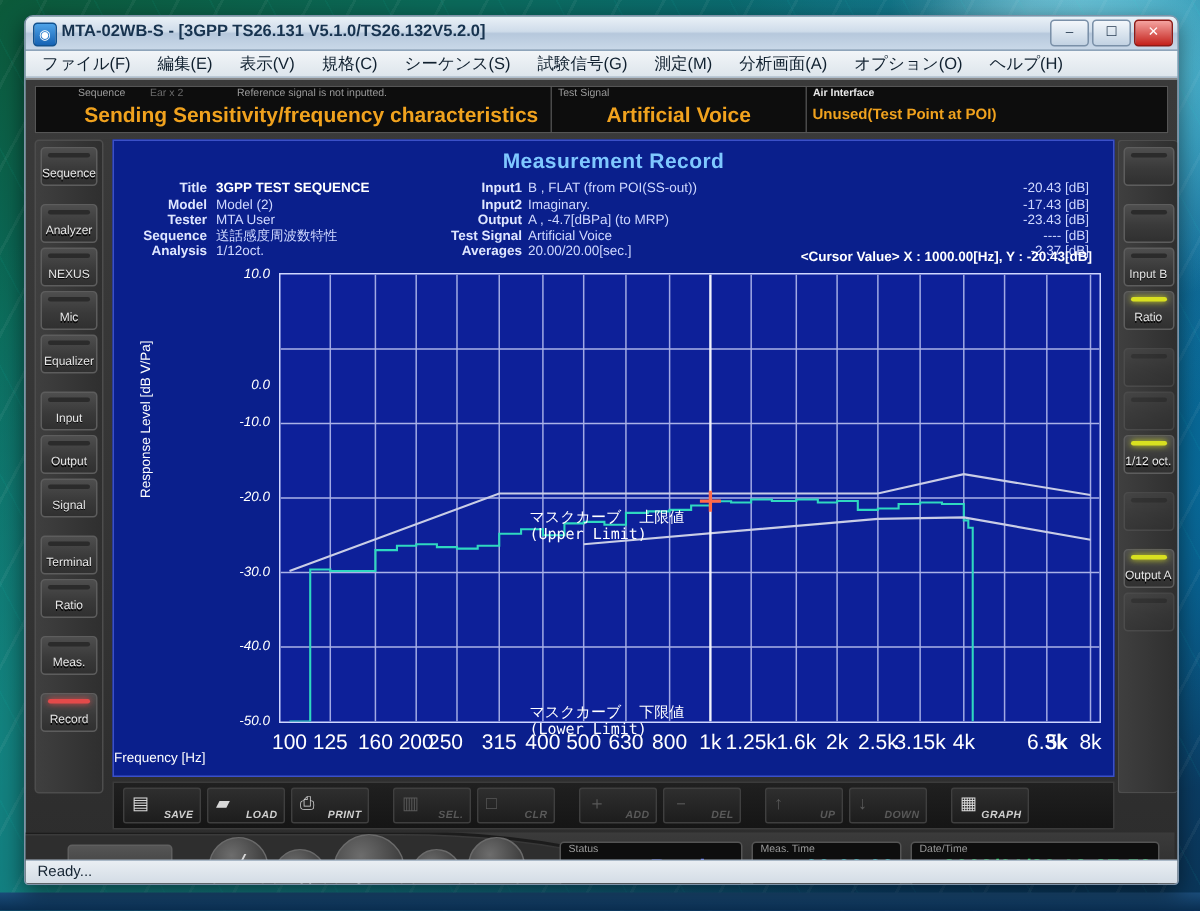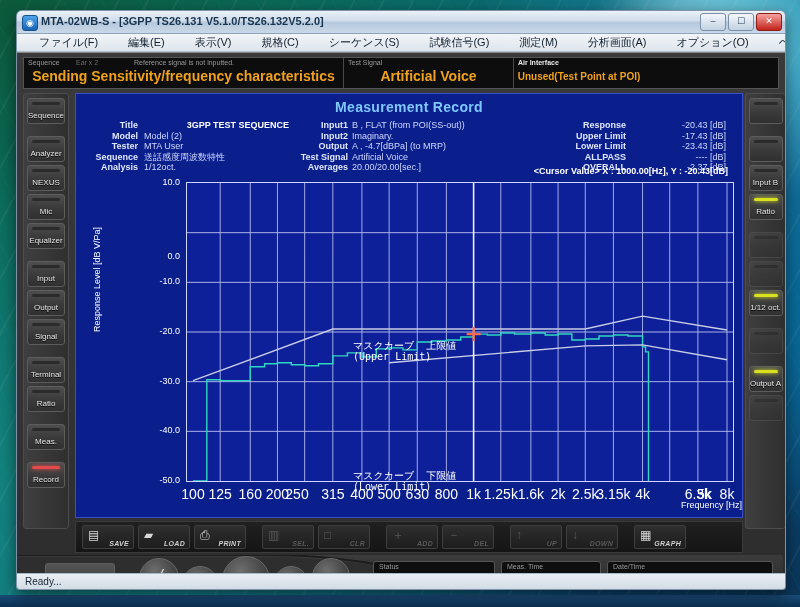--- a/index.html
+++ b/index.html
@@ -61,21 +61,21 @@
   .winbtns{position:absolute;right:3px;top:2px;display:flex;gap:2px;}
   .wb{
     width:24px;height:16px;border-radius:3px;border:1px solid #7a90a8;
     background:linear-gradient(180deg,#f3f7fb,#c2d2e2);
     color:#2a3e54;font-size:9px;line-height:14px;text-align:center;
   }
   .wb.close{background:linear-gradient(180deg,#f4a3a0,#c4221c);border-color:#8e1a16;color:#fff;}
 
   
   .menubar{
-    height:17px;display:flex;padding-left:15px;gap:16px;
+    height:17px;display:flex;padding-left:4px;gap:4px;
     background:linear-gradient(180deg,#f2f5f8,#dde5ec);
     border-bottom:1px solid #aebdcc;
   }
   .menuitem{font-size:11px;color:#10202f;padding:1px 7px;white-space:nowrap;}
 
   
   .appbody{
     position:relative;height:538px;
     background:linear-gradient(180deg,#3a3a3a 0%, #343434 60%, #2c2c2c 100%);
     border-top:1px solid #888;
@@ -88,21 +88,21 @@
   }
   .icell{position:relative;border-right:1px solid #4a4a4a;box-sizing:border-box;}
   .icell:last-child{border-right:none;}
   .icell .lbl{position:absolute;left:4px;top:1px;font-size:7px;color:#9a9a9a;white-space:nowrap;}
   .icell .lbl2{position:absolute;left:52px;top:1px;font-size:7px;white-space:nowrap;}
   .icell .val{
     position:absolute;left:0;right:0;top:10px;text-align:center;
     font-size:14px;font-weight:bold;color:#f0a21e;white-space:nowrap;
   }
   .icell .val.small{font-size:10px;top:13px;}
-  #cell-seq{width:320px;}
+  #cell-seq{width:320px;margin-left:24px;}
   #cell-term{width:136px;}
   #cell-test{width:170px;}
   #cell-air{width:130px;}
   .warn{color:#e02020;}
   .dim{color:#6b6b6b;}
   .grn{color:#1fd44a;}
 
   
   .rail{
     position:absolute;top:40px;width:46px;height:436px;
@@ -141,36 +141,36 @@
     font-size:14px;color:#7fc8ff;font-weight:bold;letter-spacing:.3px;
   }
   .hdrgrid{
     position:absolute;left:8px;top:26px;width:650px;height:54px;
     font-size:9px;color:#dfe6ff;
   }
   .hdrcol{position:absolute;top:0;}
   .krow{height:10.5px;line-height:10.5px;white-space:nowrap;}
   .hdrlabel{color:#dfe6ff;font-weight:bold;text-align:right;}
   .hdrval{color:#cfd8ff;}
-  .hv-white{color:#ffffff;font-weight:bold;text-align:right;}
+  .hv-white{color:#ffffff;font-weight:bold;}
 
   .plot{
     position:absolute;left:110px;top:88px;width:548px;height:300px;
     background:#0d2099;border:1px solid #cfd6ff;box-sizing:border-box;
   }
   .axisy{
-    position:absolute;left:58px;top:82px;width:50px;height:312px;
+    position:absolute;left:58px;top:82px;width:50px;height:312px;font-style:italic;
   }
   .ytick{position:absolute;right:4px;font-size:9px;color:#ffffff;transform:translateY(-50%);white-space:nowrap;}
   .ylabel{
     position:absolute;left:16px;top:238px;font-size:9px;color:#ffffff;
     transform:rotate(-90deg);transform-origin:0 0;white-space:nowrap;
   }
   .xtick{position:absolute;top:392px;font-size:14px;color:#ffffff;transform:translateX(-50%);white-space:nowrap;}
-  .xlabel{position:absolute;left:0;right:0;top:406px;text-align:right;font-size:9px;color:#ffffff;}
+  .xlabel{position:absolute;left:0;right:0;top:406px;text-align:left;font-size:9px;color:#ffffff;}
   .cursorval{
     position:absolute;right:14px;top:72px;font-size:9px;color:#ffffff;font-weight:bold;white-space:nowrap;
   }
   .annot{
     position:absolute;font-size:10px;color:#ffffff;line-height:11px;white-space:pre;
     font-family:"DejaVu Sans Mono","Liberation Mono",monospace;
   }
   #annot-upper{left:277px;top:246px;}
   #annot-lower{left:277px;top:376px;}
 
@@ -418,27 +418,20 @@
           <div class="krow hdrlabel">Averages</div>
         </div>
         <div class="hdrcol" style="left:268px;width:190px;">
           <div class="krow hdrval">B , FLAT (from POI(SS-out))</div>
           <div class="krow hdrval">Imaginary.</div>
           <div class="krow hdrval">A , -4.7[dBPa] (to MRP)</div>
           <div class="krow hdrval">Artificial Voice</div>
           <div class="krow hdrval">20.00/20.00[sec.]</div>
         </div>
 
-        <div class="hdrcol" style="left:470px;width:72px;">
-          <div class="krow hdrlabel">Response</div>
-          <div class="krow hdrlabel">Upper Limit</div>
-          <div class="krow hdrlabel">Lower Limit</div>
-          <div class="krow hdrlabel">ALLPASS</div>
-          <div class="krow hdrlabel">OVERALL</div>
-        </div>
         <div class="hdrcol" style="left:544px;width:98px;text-align:right;">
           <div class="krow hdrval">-20.43 [dB]</div>
           <div class="krow hdrval">-17.43 [dB]</div>
           <div class="krow hdrval">-23.43 [dB]</div>
           <div class="krow hdrval">---- [dB]</div>
           <div class="krow hdrval">-2.37 [dB]</div>
         </div>
       </div>
 
       <div class="cursorval">&lt;Cursor Value&gt; X : 1000.00[Hz], Y : -20.43[dB]</div>

